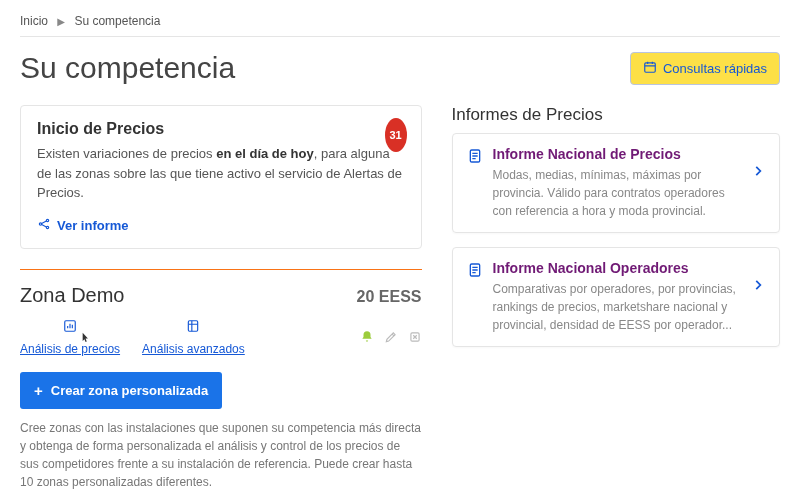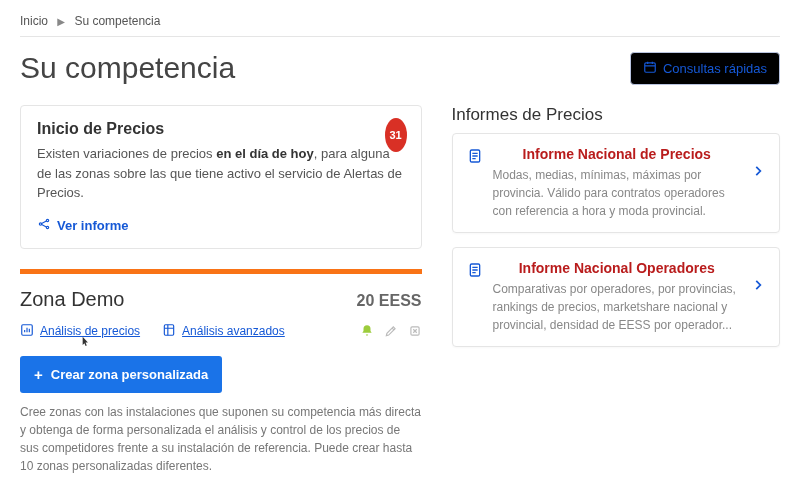--- a/index.html
+++ b/index.html
@@ -27,21 +27,21 @@
   }
   .page-title {
     font-size: 30px;
     font-weight: 400;
     color: #444;
   }
   .quick-btn {
     border: 1px solid #b9c4e0;
     border-radius: 4px;
     color: #1558d6;
-    background: #000000;
+    background: #fde047;
     font-size: 13px;
     padding: 7px 12px;
     display: flex;
     align-items: center;
     gap: 6px;
     cursor: pointer;
   }
   .quick-btn svg { width:14px; height:14px; }
   .columns {
     display: flex;
@@ -89,21 +89,21 @@
     align-items: center;
     gap: 6px;
     color: #1558d6;
     font-size: 13px;
     font-weight: 600;
     cursor: pointer;
     text-align: right;
   }
   .link-row svg { width: 14px; height: 14px; }
   .zone-block {
-    border-top: 5px solid #f97316;
+    border-top: 1px solid #f97316;
     padding-top: 14px;
     margin-bottom: 16px;
   }
   .zone-head {
     display: flex;
     justify-content: space-between;
     align-items: baseline;
     margin-bottom: 12px;
   }
   .zone-title { font-size: 20px; font-weight: 400; color: #333; }
@@ -119,20 +119,21 @@
   }
   .zone-link {
     display:flex;
     align-items:center;
     gap:6px;
     font-size:12px;
     color:#1558d6;
     text-decoration: underline;
     cursor:pointer;
     position: relative;
+    flex-direction: column;
   }
   .zone-link svg { width:14px; height:14px;}
   .cursor-icon {
     position:absolute;
     left: 58px;
     top: 12px;
     width: 14px;
     height: 14px;
     pointer-events:none;
   }
@@ -180,21 +181,21 @@
     padding: 12px 14px;
     display: flex;
     gap: 10px;
     align-items: flex-start;
     margin-bottom: 14px;
     box-shadow: 0 1px 2px rgba(0,0,0,0.03);
     cursor:pointer;
   }
   .report-card .ricon svg { width:16px; height:16px; margin-top:2px;}
   .report-card .body { flex:1; min-width:0;}
-  .report-card .title { color: #b91c1c; font-weight:700; font-size:14px; margin-bottom:4px;text-align:center;}
+  .report-card .title { color: #701a75; font-weight:700; font-size:14px; margin-bottom:4px;}
   .report-card .desc { font-size:12px; color:#888; line-height:1.5;}
   .report-card .chev svg { width:14px; height:14px; margin-top: 18px;}
 </style>
 </head>
 <body>
 
 <div class="breadcrumb">
   <span>Inicio</span>
   <span class="sep">▶</span>
   <span>Su competencia</span>

